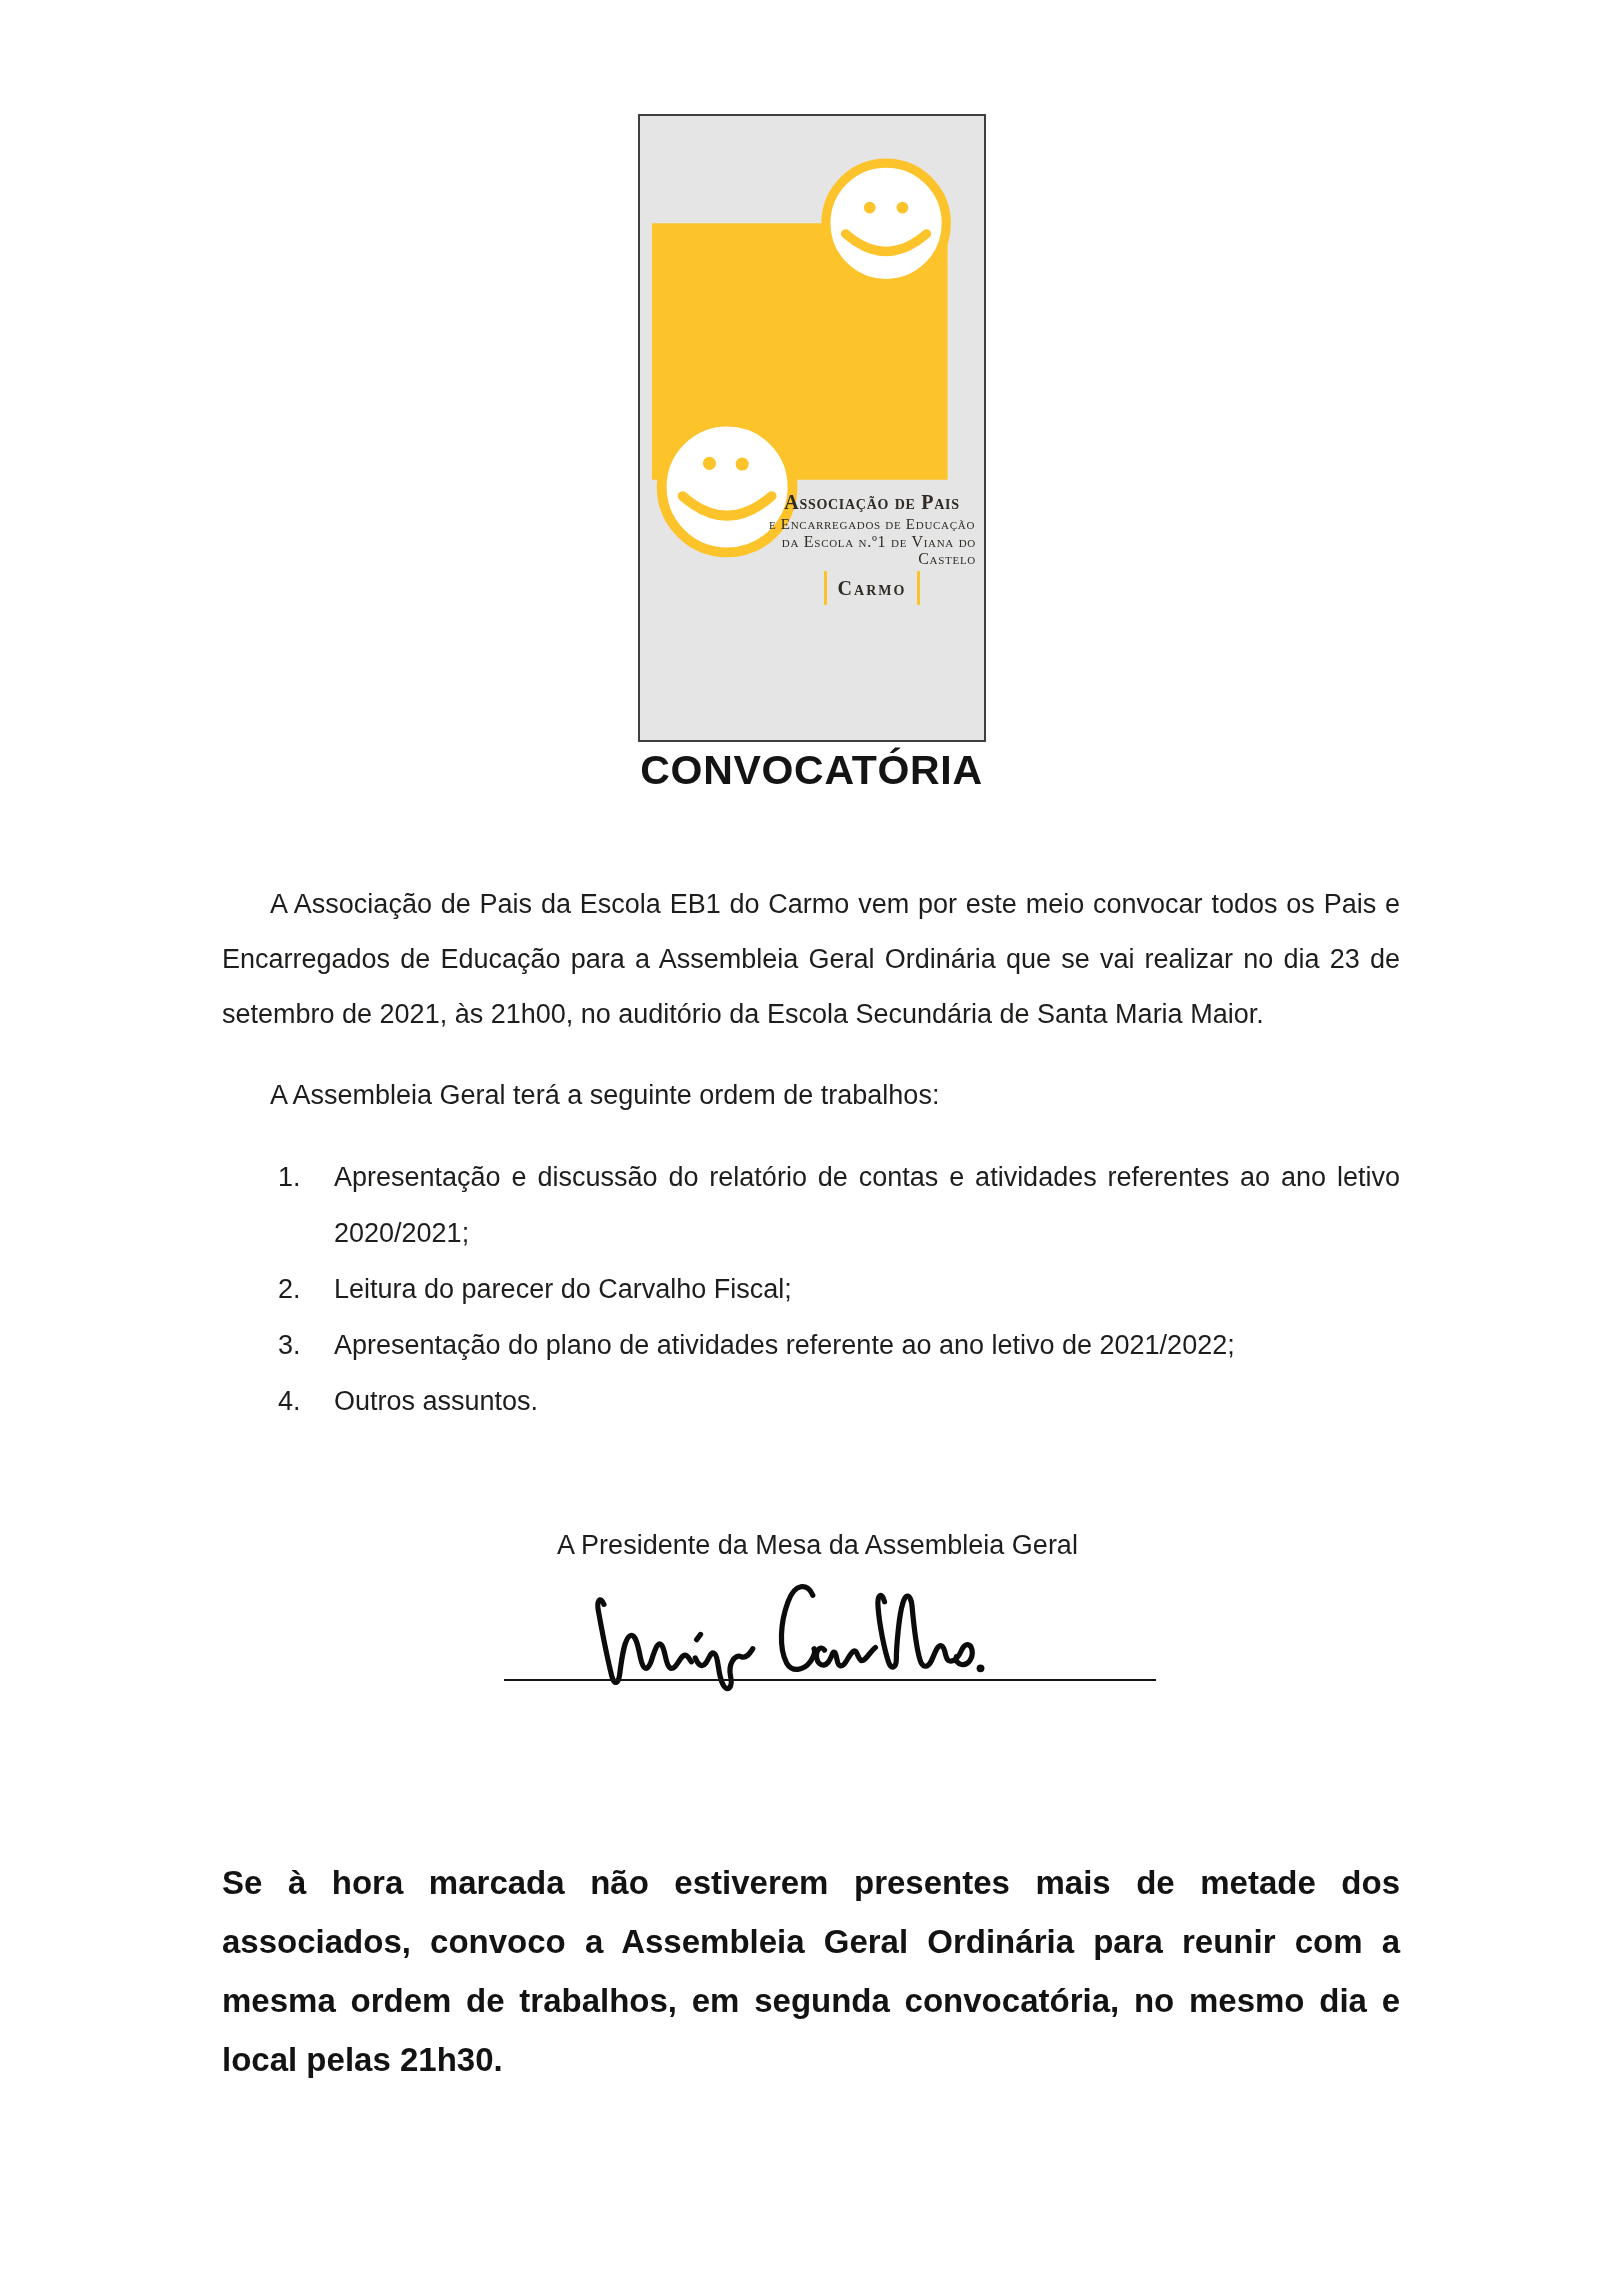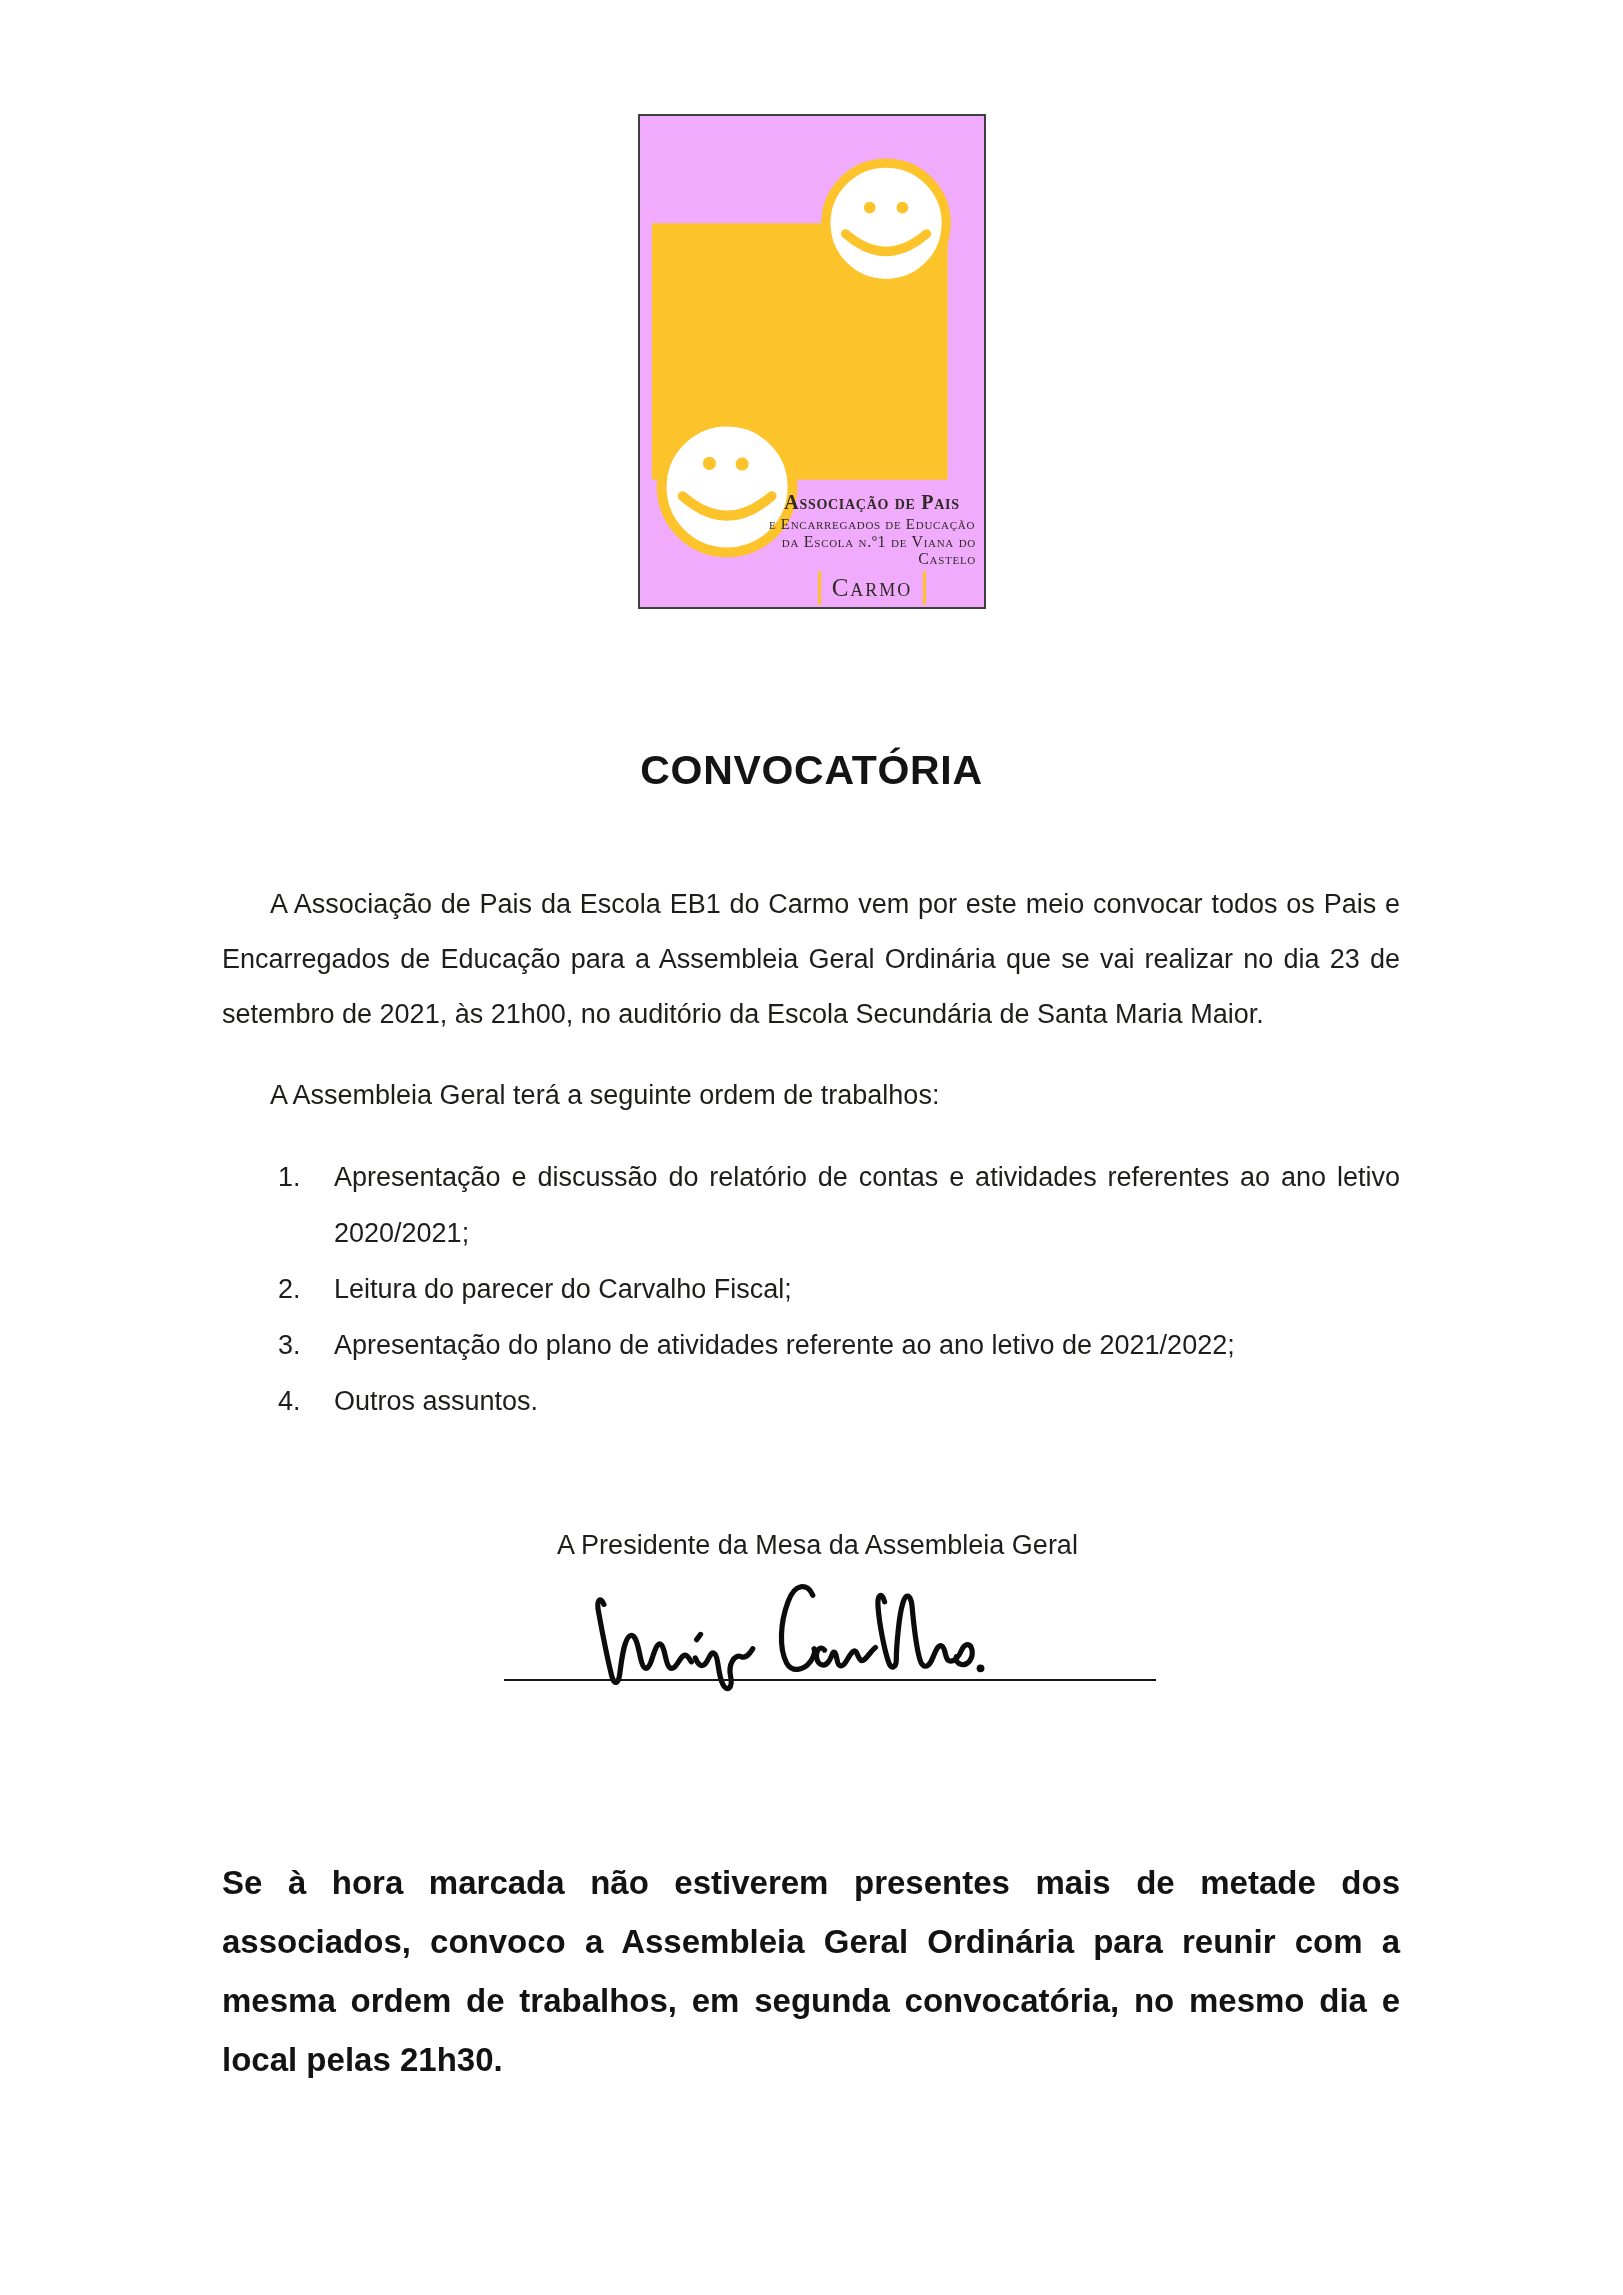--- a/index.html
+++ b/index.html
@@ -9,38 +9,38 @@
     margin:0 auto;
     background:#ffffff;
     font-family:"Liberation Sans", sans-serif;
     color:#1d1d1b;
     overflow:hidden;
   }
 
   
   .logo-box {
     position:absolute; left:638px; top:114px;
-    width:348px; height:495px;
+    width:348px; height:628px;
     border:2.6px solid #3f3f3f;
-    background:#f0abfc;
+    background:#e5e5e5;
     box-sizing:border-box;
   }
   .logo-graphic { position:absolute; left:0; top:0; }
   .logo-text {
     position:absolute; left:128px; top:373px; width:208px;
     text-align:center;
     font-family:"Liberation Serif", serif;
     color:#2f2b24;
   }
   .lt1 { font-size:20px; font-weight:bold; font-variant:small-caps; letter-spacing:0.7px; line-height:26px; }
   .lt2 { font-size:15px; font-variant:small-caps; letter-spacing:0.7px; line-height:18.3px; }
   .lt3 { font-size:16px; font-variant:small-caps; letter-spacing:0.7px; line-height:17px;text-align:right; }
   .carmo-row { margin-top:3.9px; display:flex; align-items:center; justify-content:center; gap:10.5px; }
   .carmo-bar { width:3.3px; height:34px; background:#FCC32B; }
-  .carmo { font-size:25px; font-weight:normal; font-variant:small-caps; letter-spacing:2px; }
+  .carmo { font-size:20px; font-weight:bold; font-variant:small-caps; letter-spacing:2px; }
 
   
   .title {
     position:absolute; top:747px; left:0; width:1623px;
     text-align:center; font-size:41px; font-weight:bold;
     letter-spacing:0.7px; color:#141414;
   }
   .p1 {
     position:absolute; top:877px; left:222px; width:1178px;
     font-size:27px; line-height:55px; text-align:justify; text-indent:48px;

